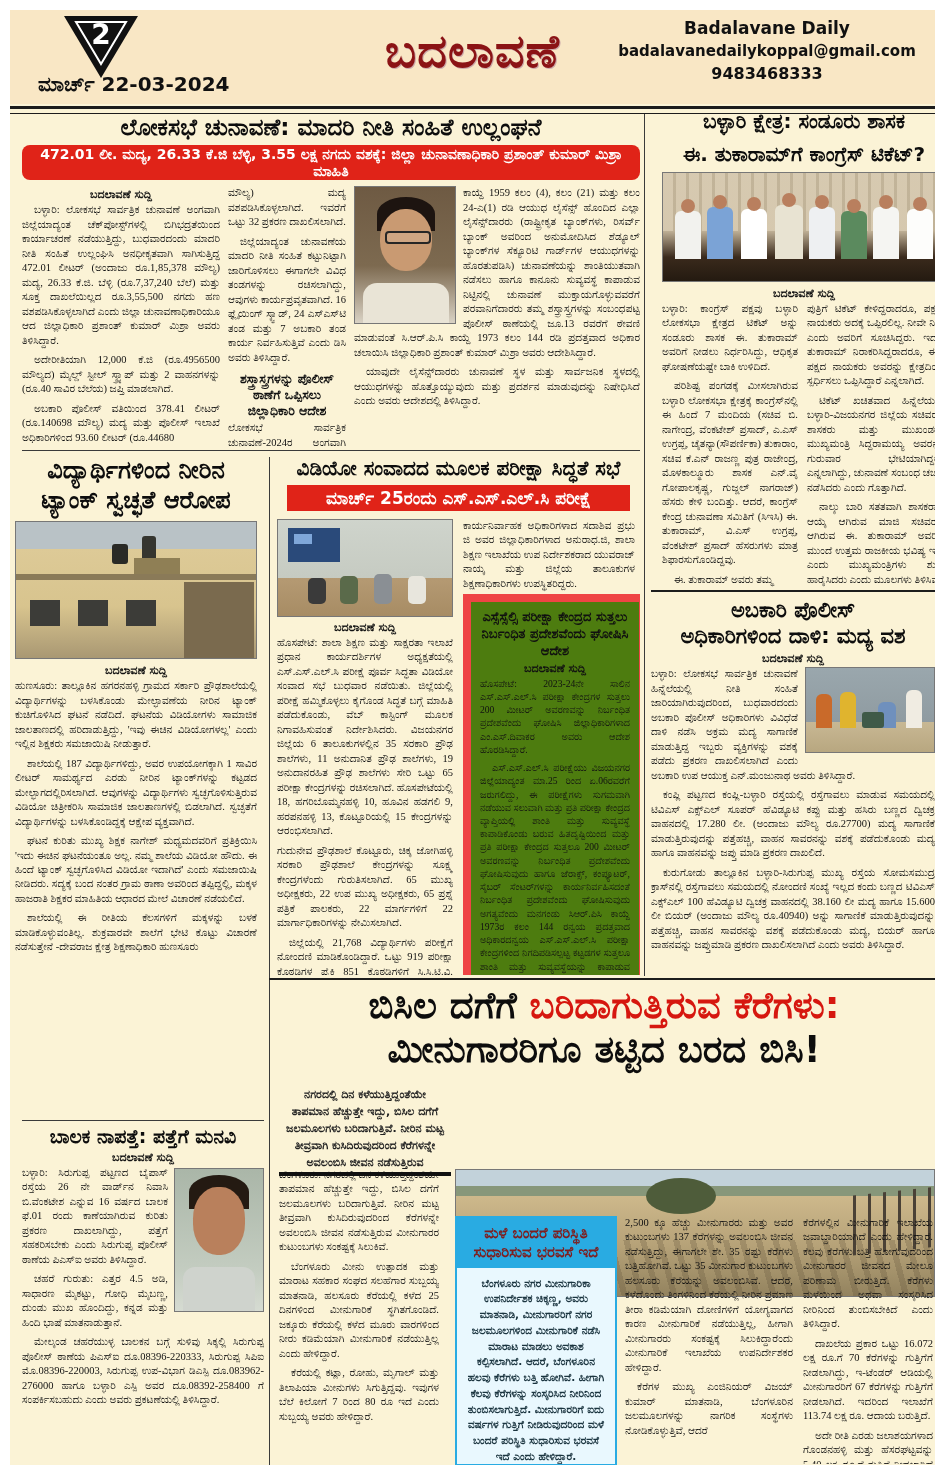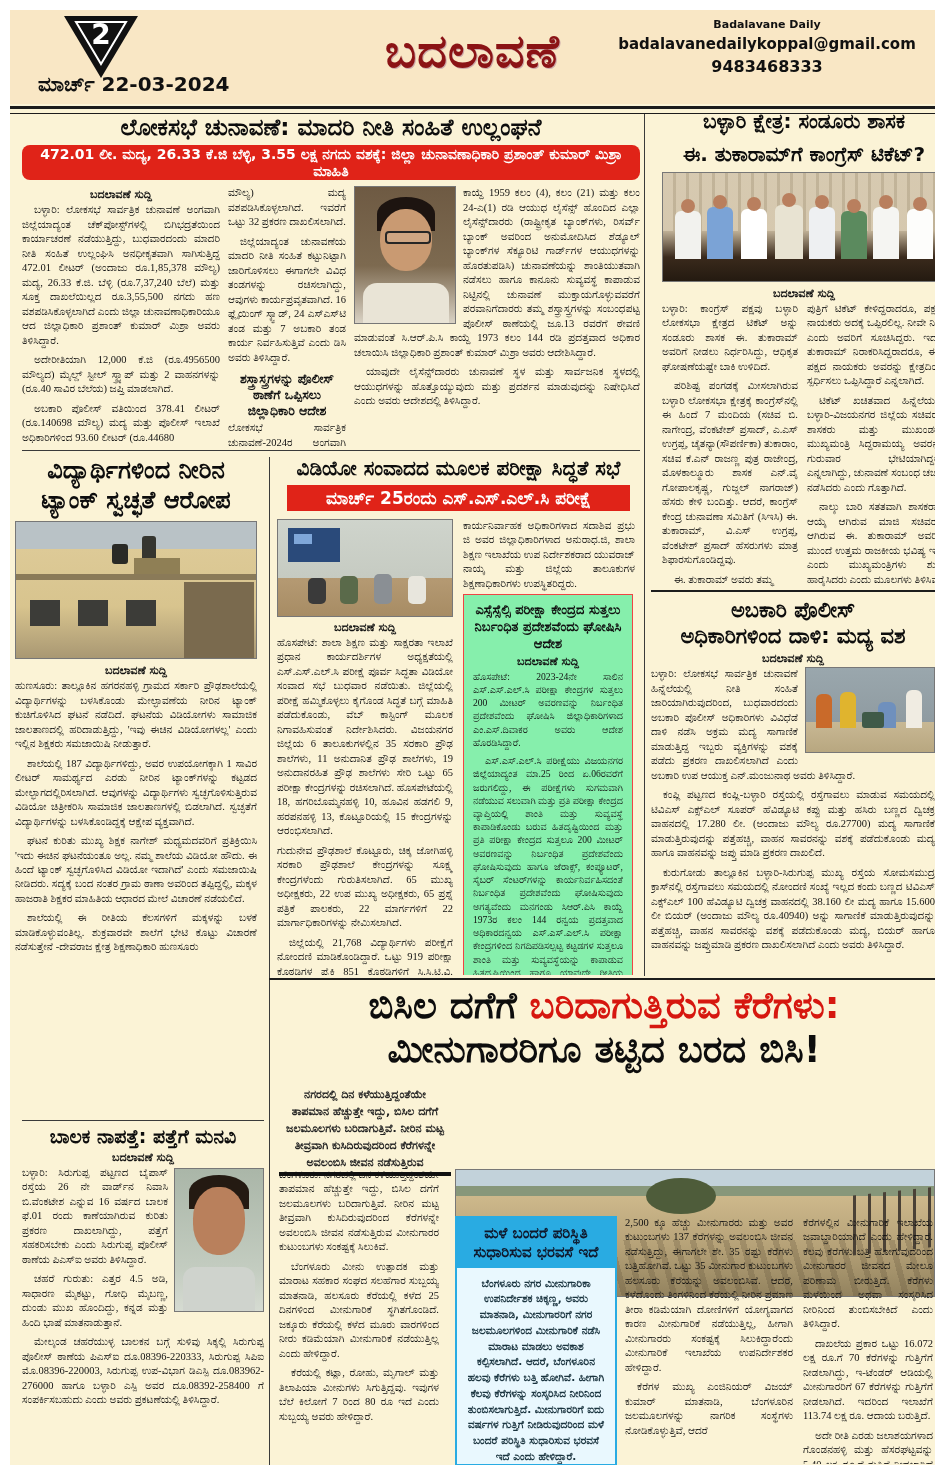--- a/index.html
+++ b/index.html
@@ -8,40 +8,40 @@
   #sheet{position:absolute;left:10px;top:10px;width:925px;height:1455px;background:#FBF3D6;overflow:hidden;}
   .abs{position:absolute;}
   .hline{position:absolute;height:1px;background:#3a3a3a;}
   .vline{position:absolute;width:1px;background:#3a3a3a;}
   .double-rule{position:absolute;height:4px;border-top:3px solid #1c1c1c;border-bottom:1px solid #1c1c1c;}
   
   #header{position:absolute;left:0;top:0;width:925px;height:94px;background:#F9E7C5;}
   #masthead{position:absolute;left:0;top:14px;width:925px;text-align:center;font-family:"DejaVu Sans",sans-serif;font-weight:bold;font-size:46px;color:#8B1315;text-shadow:1px 1px 0 #caa;letter-spacing:1px;}
   #dateline{position:absolute;left:28px;top:62px;font-family:"DejaVu Sans",sans-serif;font-weight:bold;font-size:20px;color:#111;}
   #brand{position:absolute;right:18px;top:8px;width:300px;text-align:center;font-family:"DejaVu Sans",sans-serif;font-weight:bold;color:#111;}
-  #brand .l1{font-size:11px;} #brand .l2{font-size:15px;margin-top:4px;} #brand .l3{font-size:16px;margin-top:4px;}
+  #brand .l1{font-size:17px;} #brand .l2{font-size:15px;margin-top:4px;} #brand .l3{font-size:16px;margin-top:4px;}
   
   .headline{font-family:"DejaVu Sans",sans-serif;font-weight:bold;color:#0d0d0d;text-align:center;line-height:1.15;}
   .red-banner{background:#E02318;color:#ffffff;font-family:"DejaVu Sans",sans-serif;font-weight:bold;text-align:center;display:flex;align-items:center;justify-content:center;}
   .byline{font-family:"DejaVu Sans",sans-serif;font-weight:bold;font-size:11px;text-align:center;color:#111;margin:2px 0;}
   .para{font-size:10.5px;line-height:1.38;margin:0 0 5px 0;color:#111;text-align:justify;word-break:break-word;}
   .para.ind{text-indent:12px;}
   .subhead{font-family:"DejaVu Sans",sans-serif;font-weight:bold;font-size:12.5px;text-align:center;color:#111;margin:6px 0 3px 0;line-height:1.25;}
   .colwrap{display:flex;}
   .txt{overflow:hidden;}
   
   .ph{position:relative;overflow:hidden;background:#8a8a8a;border:1px solid #777;}
   .fig{position:absolute;border-radius:6px 6px 0 0;}
   .head-dot{position:absolute;border-radius:50%;background:#b97f5e;}
   
-  #exam-box{position:absolute;background:#86efac;border:1px solid #ef4444;padding:7px 9px;overflow:hidden;}
+  #exam-box{position:absolute;background:#4d7c0f;border:8px solid #ef4444;padding:7px 9px;overflow:hidden;}
   #exam-box .title{font-family:"DejaVu Sans",sans-serif;font-weight:bold;font-size:13px;color:#101010;text-align:center;line-height:1.3;margin-bottom:2px;}
   #exam-box .para{font-size:9.6px;}
   #cyan-box{position:absolute;background:#E9F8FE;border:2px solid #29ABE2;overflow:hidden;}
-  #cyan-box .title{background:#29ABE2;color:#0f172a;font-family:"DejaVu Sans",sans-serif;font-weight:bold;font-size:15px;text-align:center;padding:6px 4px;line-height:1.25;}
+  #cyan-box .title{background:#29ABE2;color:#7f1d1d;font-family:"DejaVu Sans",sans-serif;font-weight:bold;font-size:15px;text-align:center;padding:6px 4px;line-height:1.25;}
   #cyan-box .body{font-family:"DejaVu Sans",sans-serif;font-weight:bold;font-size:10.5px;color:#1b3540;padding:8px 10px;text-align:center;line-height:1.5;}
   #lakes-intro{position:absolute;border-bottom:4px solid #111;font-family:"DejaVu Sans",sans-serif;font-weight:bold;font-size:11px;text-align:center;color:#222;line-height:1.55;padding:4px 6px 8px 6px;overflow:hidden;}
   .lead-head-red{color:#D6170F;}
   
   #logo{position:absolute;left:52px;top:4px;width:78px;height:66px;}
 </style>
 </head>
 <body>
 
 <div id="page">

